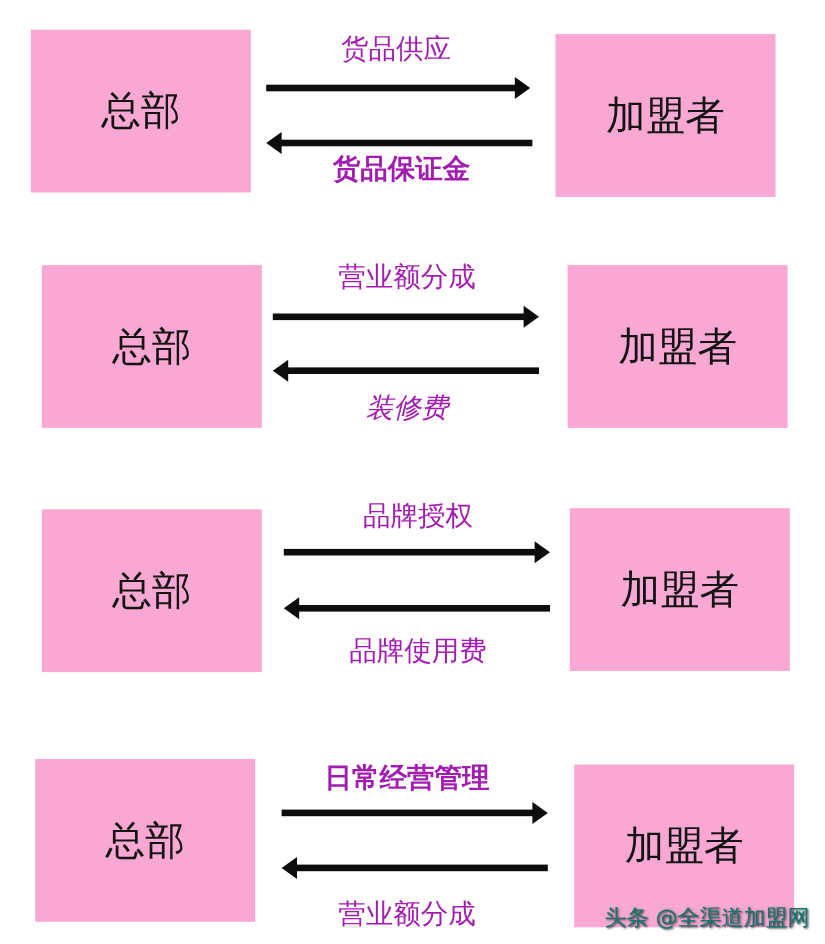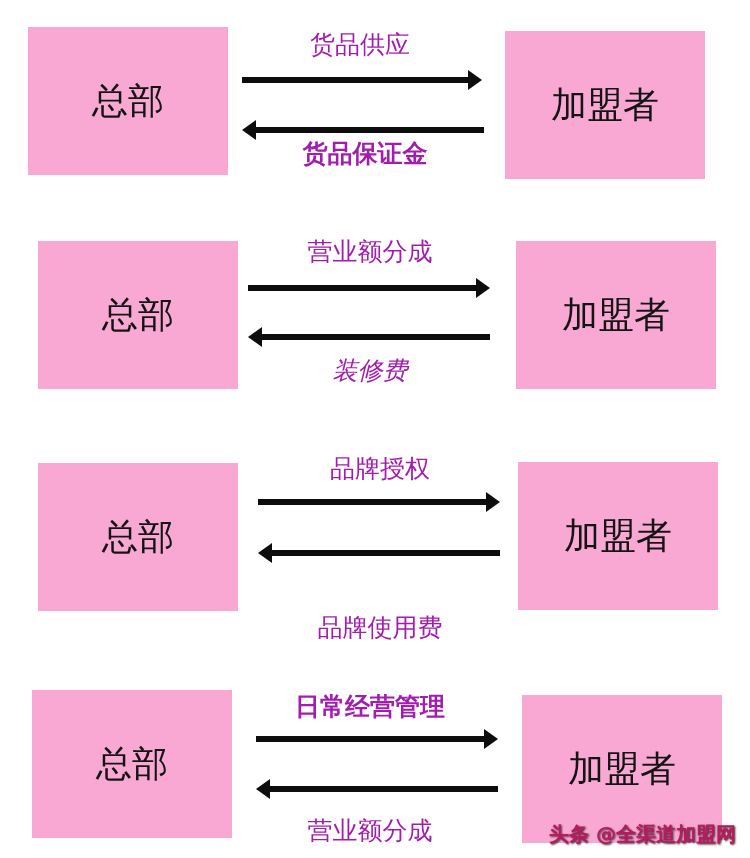--- a/index.html
+++ b/index.html
@@ -6,21 +6,21 @@
   body{width:750px;height:858px;background:#ffffff;position:relative;overflow:hidden;
        font-family:"DejaVu Sans","Liberation Sans",sans-serif;}
   .box{position:absolute;background:#f9a8d4;display:flex;align-items:center;justify-content:center;
        color:#141414;font-size:36px;}
   .lbl{position:absolute;color:#a21caf;font-size:25px;text-align:center;white-space:nowrap;}
   .arrow{position:absolute;height:6px;background:#0d0d0d;}
   .arrow.right::after{content:"";position:absolute;right:-10px;top:-7px;border-left:14px solid #0d0d0d;
        border-top:10px solid transparent;border-bottom:10px solid transparent;}
   .arrow.left::before{content:"";position:absolute;left:-10px;top:-7px;border-right:14px solid #0d0d0d;
        border-top:10px solid transparent;border-bottom:10px solid transparent;}
-  .wm{position:absolute;right:14px;bottom:10px;color:#be185d;font-size:20px;font-weight:bold;
+  .wm{position:absolute;right:14px;bottom:10px;color:#0f766e;font-size:20px;font-weight:normal;
       text-shadow:1px 1px 2px #333;}
 </style>
 </head>
 <body>
 
 <div class="box" style="left:28px;top:27px;width:200px;height:148px;">
     <span>总部</span>
   </div>
 <div class="lbl" style="left:240px;top:28px;width:240px;">货品供应</div>
 <div class="arrow right" style="left:242px;top:77px;width:230px;"></div>
@@ -40,21 +40,21 @@
 <div class="box" style="left:516px;top:241px;width:200px;height:148px;">
     <span>加盟者</span>
   </div>
 
 <div class="box" style="left:38px;top:463px;width:200px;height:148px;">
     <span>总部</span>
   </div>
 <div class="lbl" style="left:255px;top:452px;width:250px;">品牌授权</div>
 <div class="arrow right" style="left:258px;top:499px;width:232px;"></div>
 <div class="arrow left" style="left:268px;top:550px;width:232px;"></div>
-<div class="lbl" style="left:255px;top:575px;width:250px;margin-top:36px;">品牌使用费</div>
+<div class="lbl" style="left:255px;top:575px;width:250px;">品牌使用费</div>
 <div class="box" style="left:518px;top:462px;width:200px;height:148px;">
     <span>加盟者</span>
   </div>
 
 <div class="box" style="left:32px;top:690px;width:200px;height:148px;">
     <span>总部</span>
   </div>
 <div class="lbl" style="left:245px;top:690px;width:250px;font-weight:bold;">日常经营管理</div>
 <div class="arrow right" style="left:256px;top:736px;width:232px;"></div>
 <div class="arrow left" style="left:266px;top:786px;width:232px;"></div>

